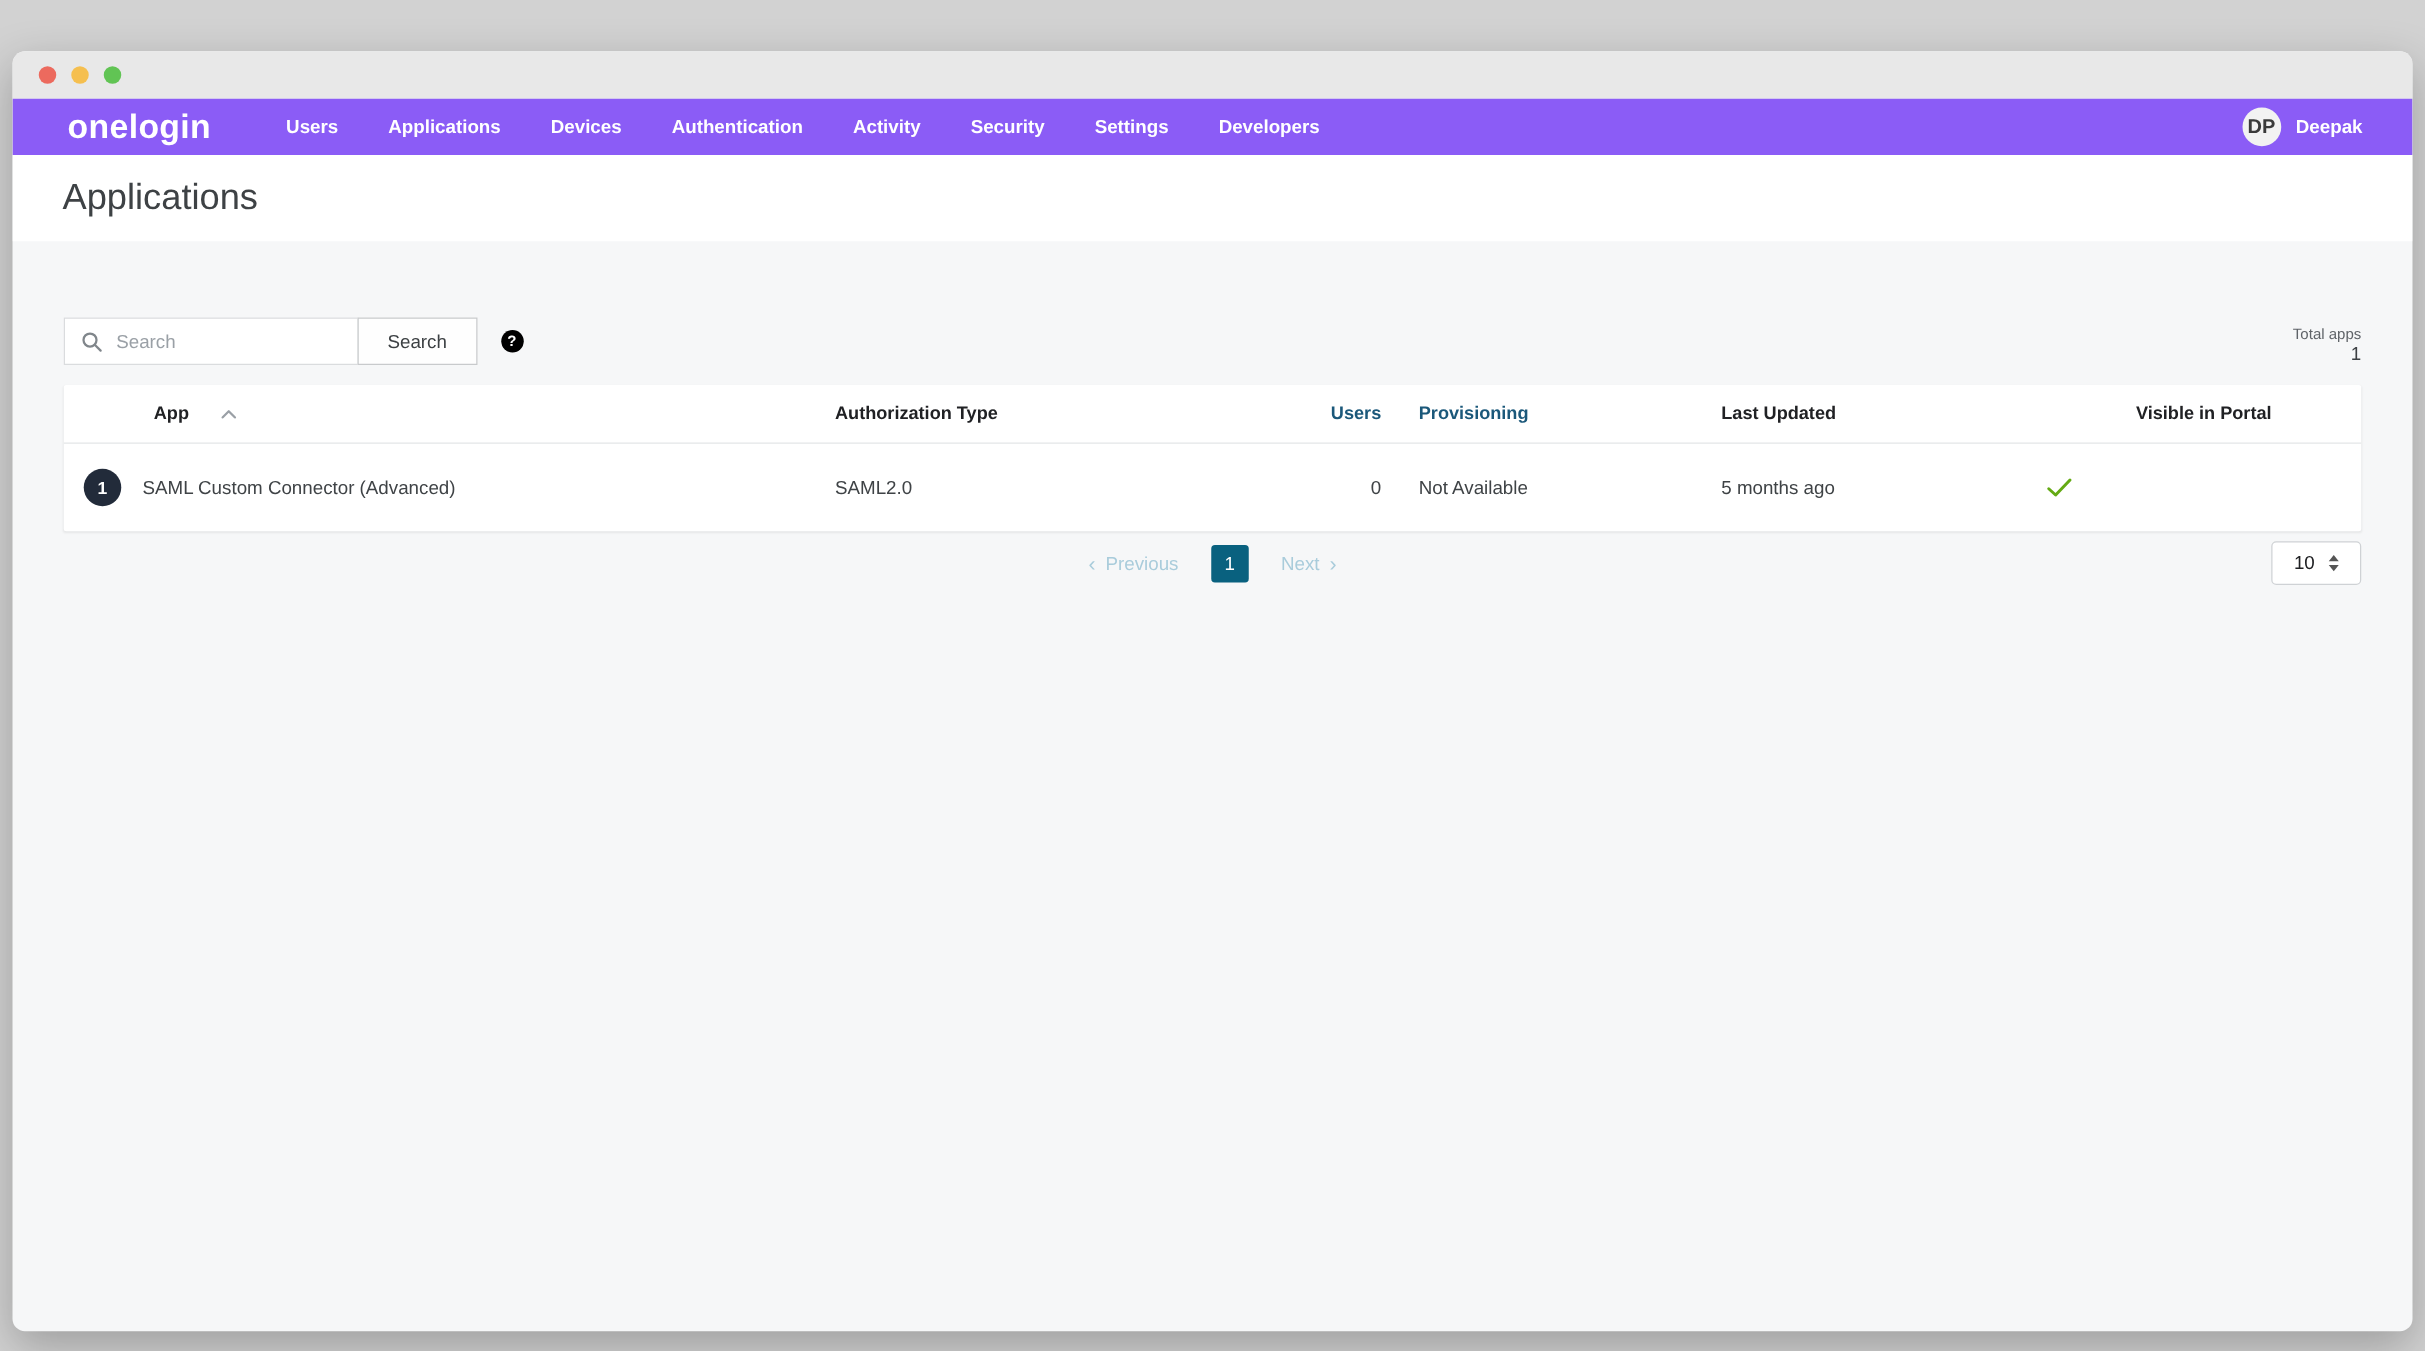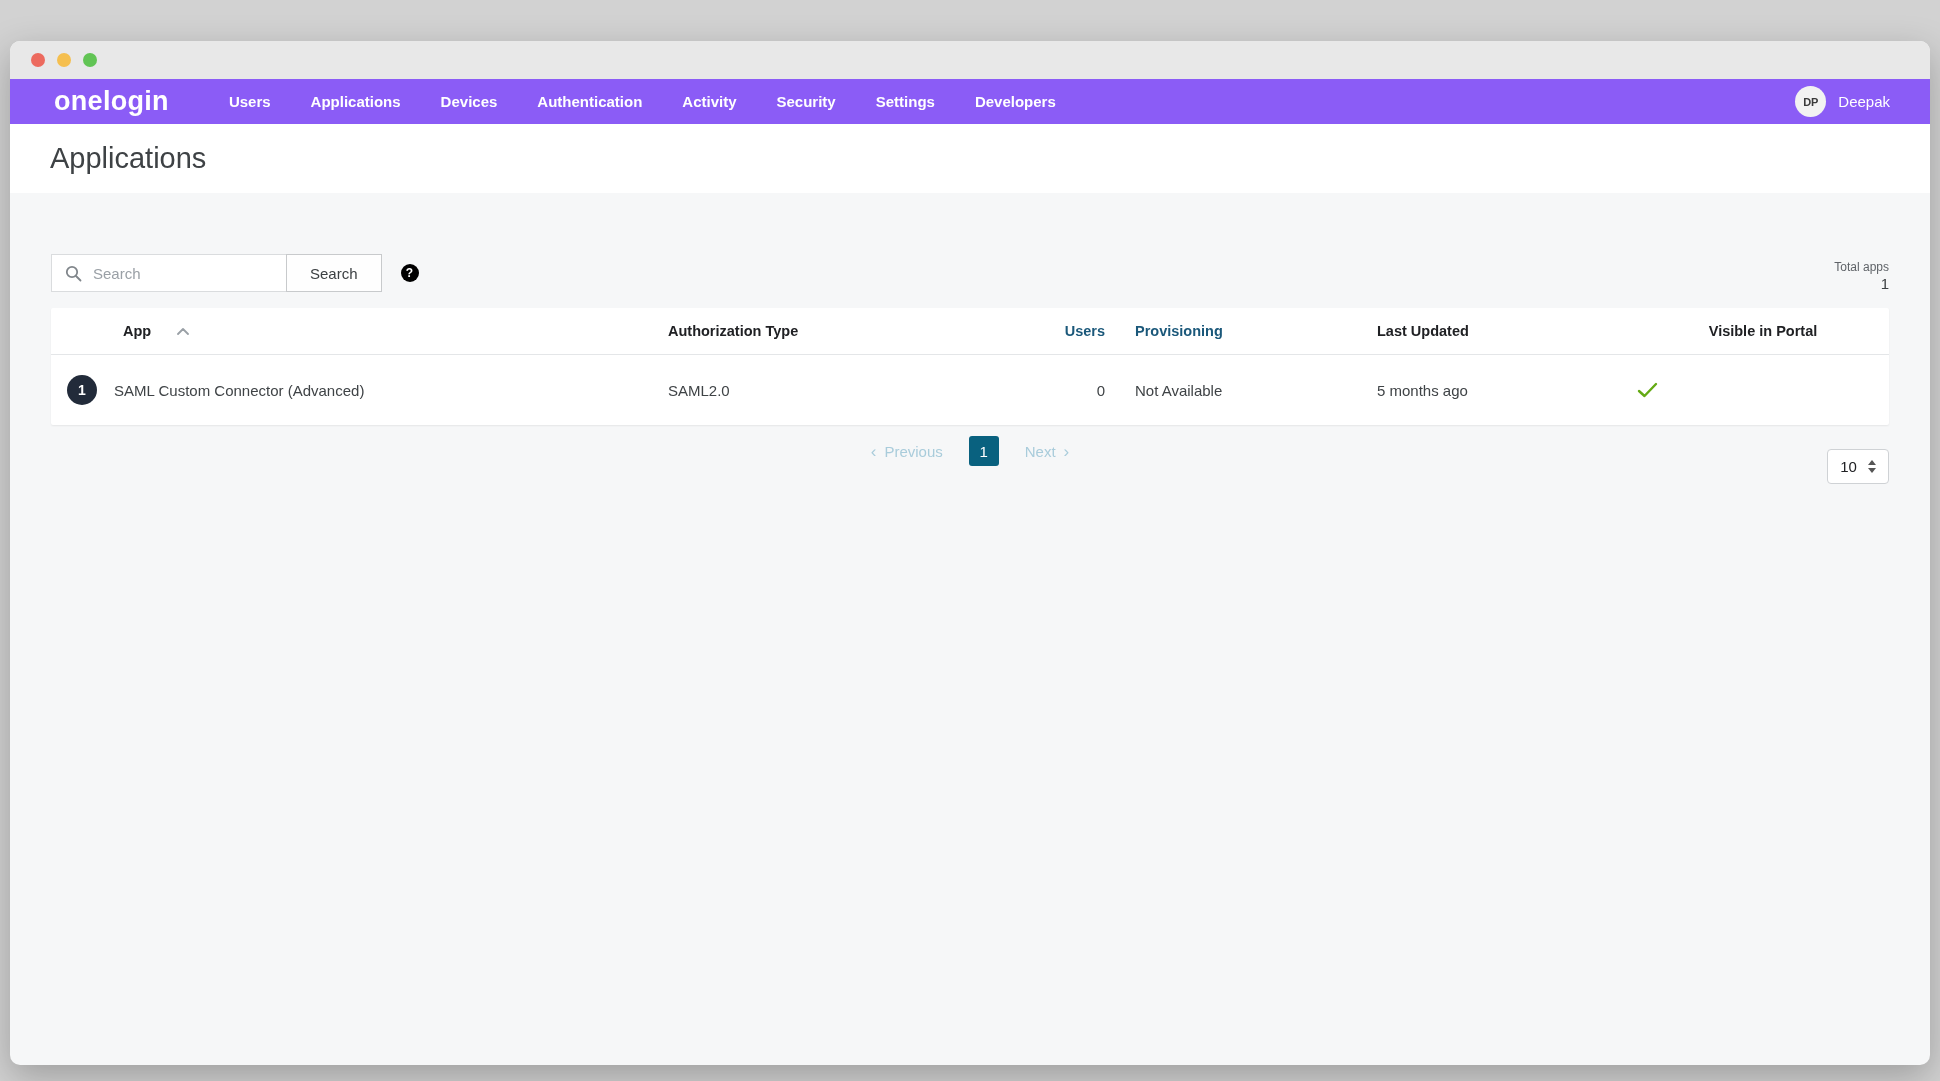--- a/index.html
+++ b/index.html
@@ -22,22 +22,22 @@
   .light.red { background:#EC6A5E; }
   .light.yellow { background:#F5BF4F; }
   .light.green { background:#61C454; }
   
   .nav { height:45px; background:#8b5cf6; display:flex; align-items:center; padding:0 40px 0 44px; color:#fff; flex:none; }
   .logo { font-size:27px; font-weight:bold; letter-spacing:.3px; margin-right:60px; }
   .nav-items { display:flex; gap:40px; }
   .nav-item { font-size:15px; font-weight:bold; color:#fff; cursor:pointer; white-space:nowrap; }
   .nav-right { margin-left:auto; display:flex; align-items:center; gap:12px; }
   .avatar { width:31px; height:31px; border-radius:50%; background:#F2F2F2; color:#3A3A3A;
-            font-size:11px; font-weight:bold; display:flex; align-items:center; justify-content:center;margin-left:20px; }
-  .username { font-size:15px; font-weight:normal; }
+            font-size:16px; font-weight:bold; display:flex; align-items:center; justify-content:center;margin-left:20px; }
+  .username { font-size:15px; font-weight:bold; }
   
   .pageheader { height:69px; background:#fff; display:flex; align-items:center; padding:0 36px 0 40px; flex:none; }
   .page-title { font-size:29px; color:#3E4245; font-weight:normal; }
   .header-buttons { margin-left:auto; display:flex; align-items:center; }
   .btn-blue {
     background:#1C98C2; color:#fff; font-weight:bold; font-size:15px; height:40px;
     padding:0 19px; border-radius:3px; display:flex; align-items:center; gap:9px;
     border:none; cursor:pointer; font-family:inherit; white-space:nowrap;
   }
   .add-wrap { border:5px solid #E0552C; padding:4px; margin-left:5px; }
@@ -78,21 +78,21 @@
   .td-prov { padding-left:30px; }
   .td-visible { text-align:center; }
   
   .pager-row { position:relative; margin-top:8px; height:36px; }
   .pager { position:absolute; left:0; right:0; top:0; height:36px; display:flex; align-items:center; justify-content:center; gap:26px; }
   .pg-nav { color:#A9CCDB; font-size:15px; display:flex; align-items:center; gap:8px; cursor:pointer; }
   .pg-chev { font-size:17px; line-height:1; }
   .pg-current { width:30px; height:30px; border-radius:3px; background:#09617F; color:#fff; font-size:15px;
                 display:flex; align-items:center; justify-content:center; cursor:pointer; }
   .page-size {
-    position:absolute; right:0; top:16px; width:62px; height:35px; background:#fff;
+    position:absolute; right:0; top:0; width:72px; height:35px; background:#fff;
     border:1px solid #CFD2D5; border-radius:4px; display:flex; align-items:center; justify-content:center;
     gap:11px; font-size:15px; color:#202124; cursor:pointer;
   }
   .stepper { display:flex; flex-direction:column; gap:3px; }
   .tri-up { width:0; height:0; border-left:4px solid transparent; border-right:4px solid transparent; border-bottom:5px solid #555; }
   .tri-down { width:0; height:0; border-left:4px solid transparent; border-right:4px solid transparent; border-top:5px solid #555; }
   svg { display:block; }
 </style>
 </head>
 <body>

